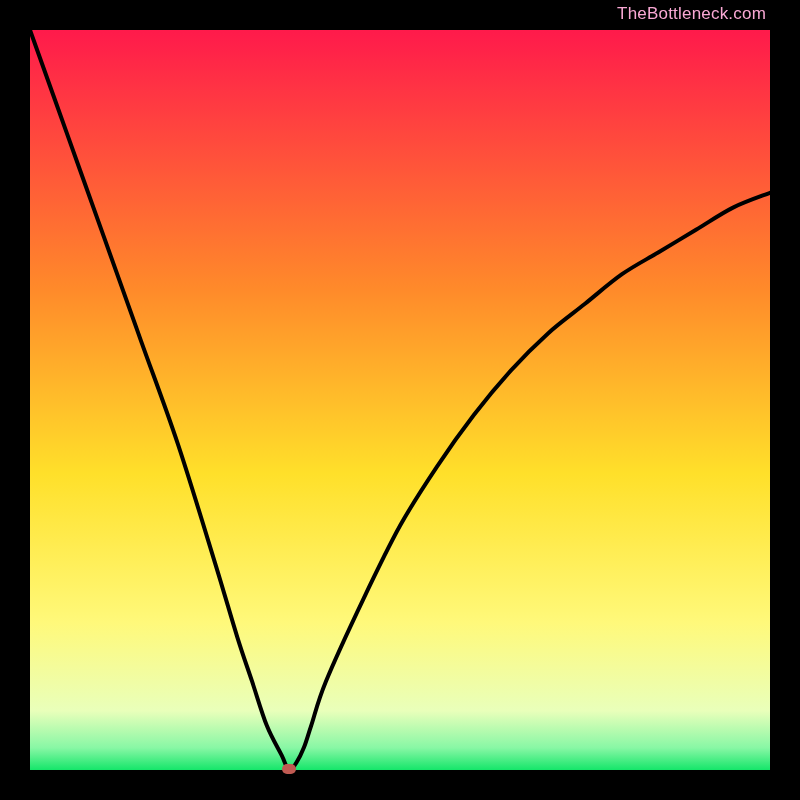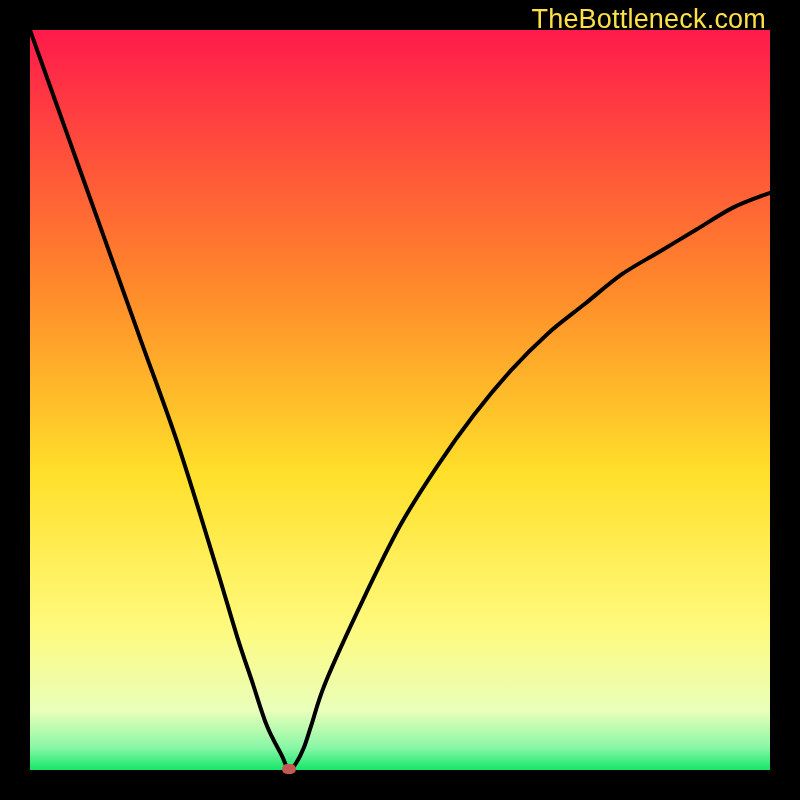--- a/index.html
+++ b/index.html
@@ -30,23 +30,23 @@
     position: absolute;
     left: 0;
     top: 0;
     width: 100%;
     height: 100%;
   }
   .watermark {
     position: absolute;
     top: 4px;
     right: 34px;
-    font-size: 27px;
+    font-size: 17px;
     font-weight: 500;
-    color: #fde047;
+    color: #f9a8d4;
     letter-spacing: 0.2px;
   }
   .marker {
     position: absolute;
     width: 14px;
     height: 10px;
     background: #c05a52;
     border-radius: 5px;
   }
 </style>

